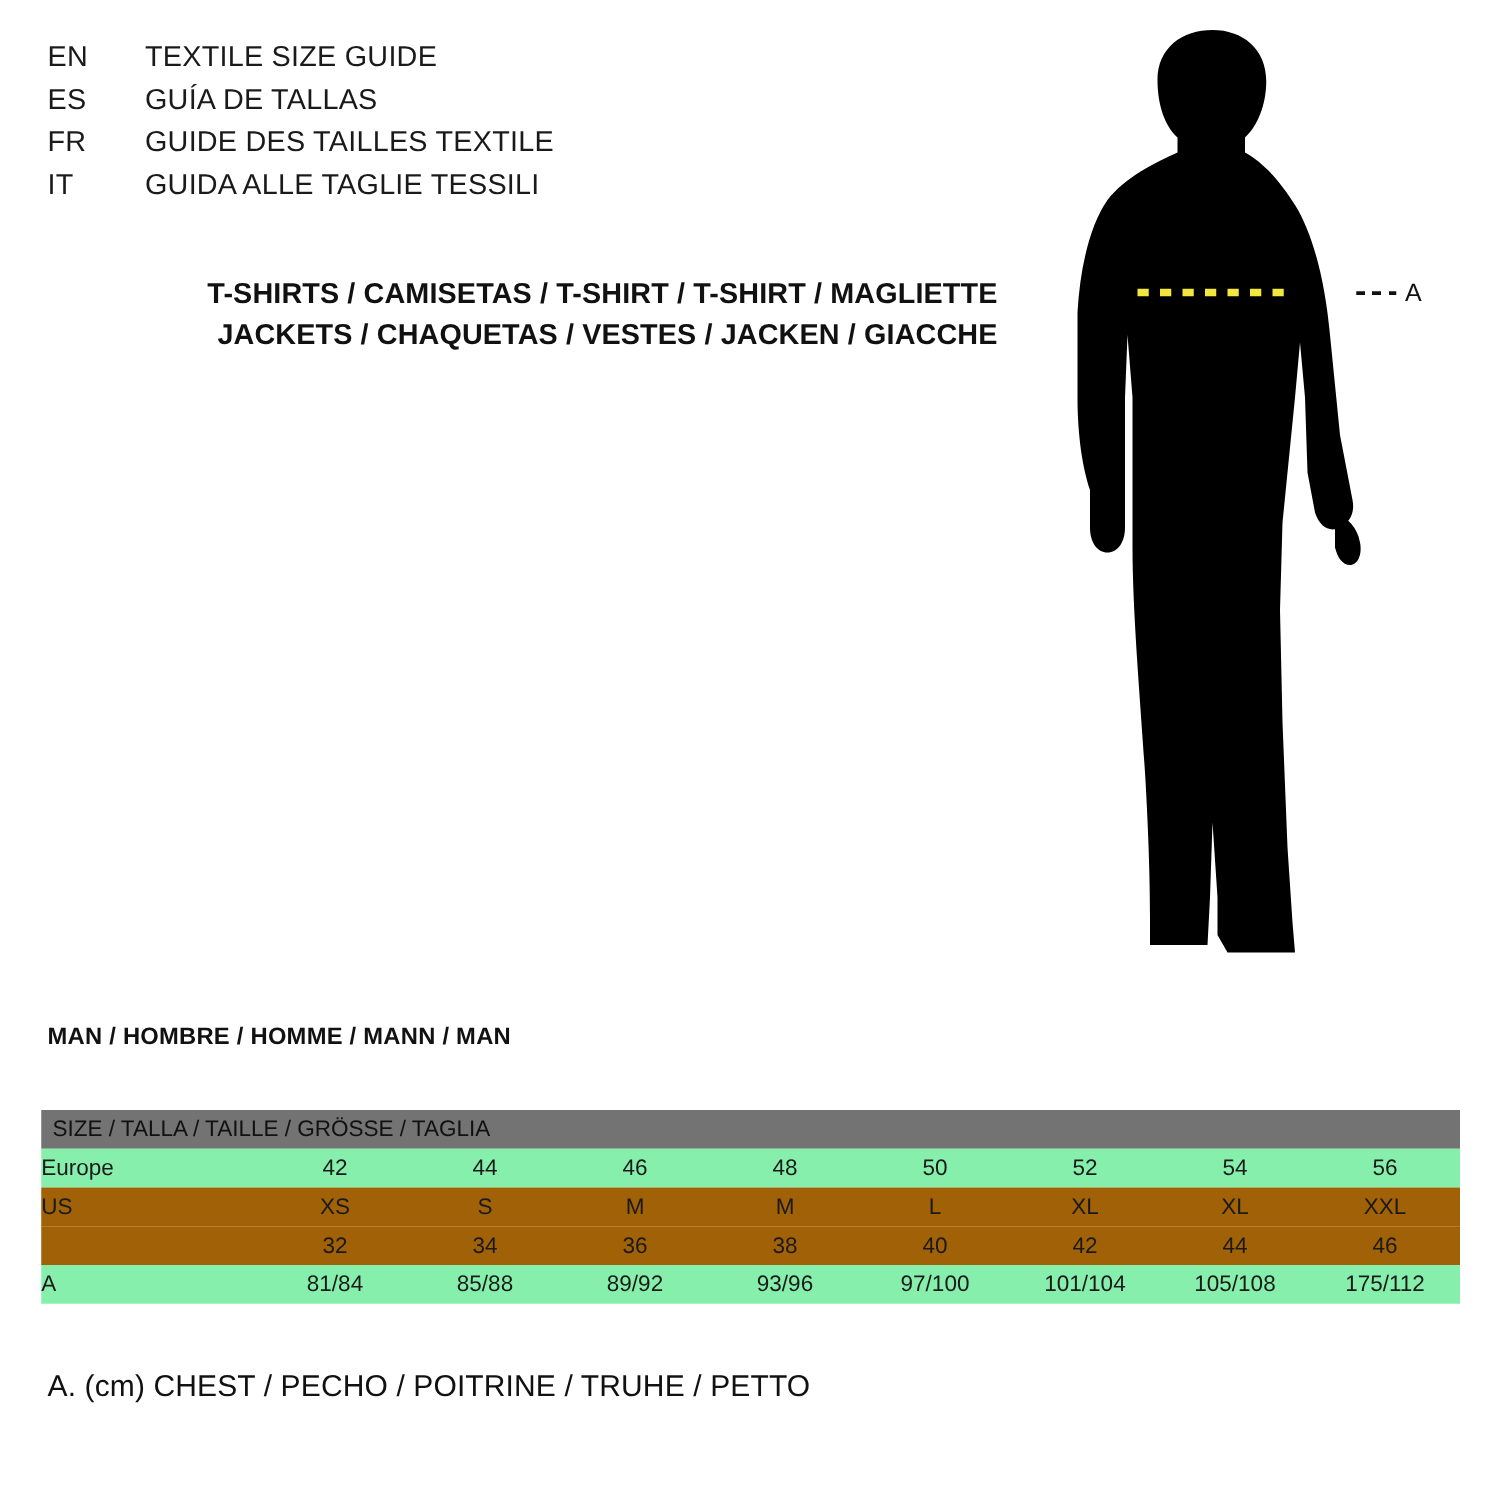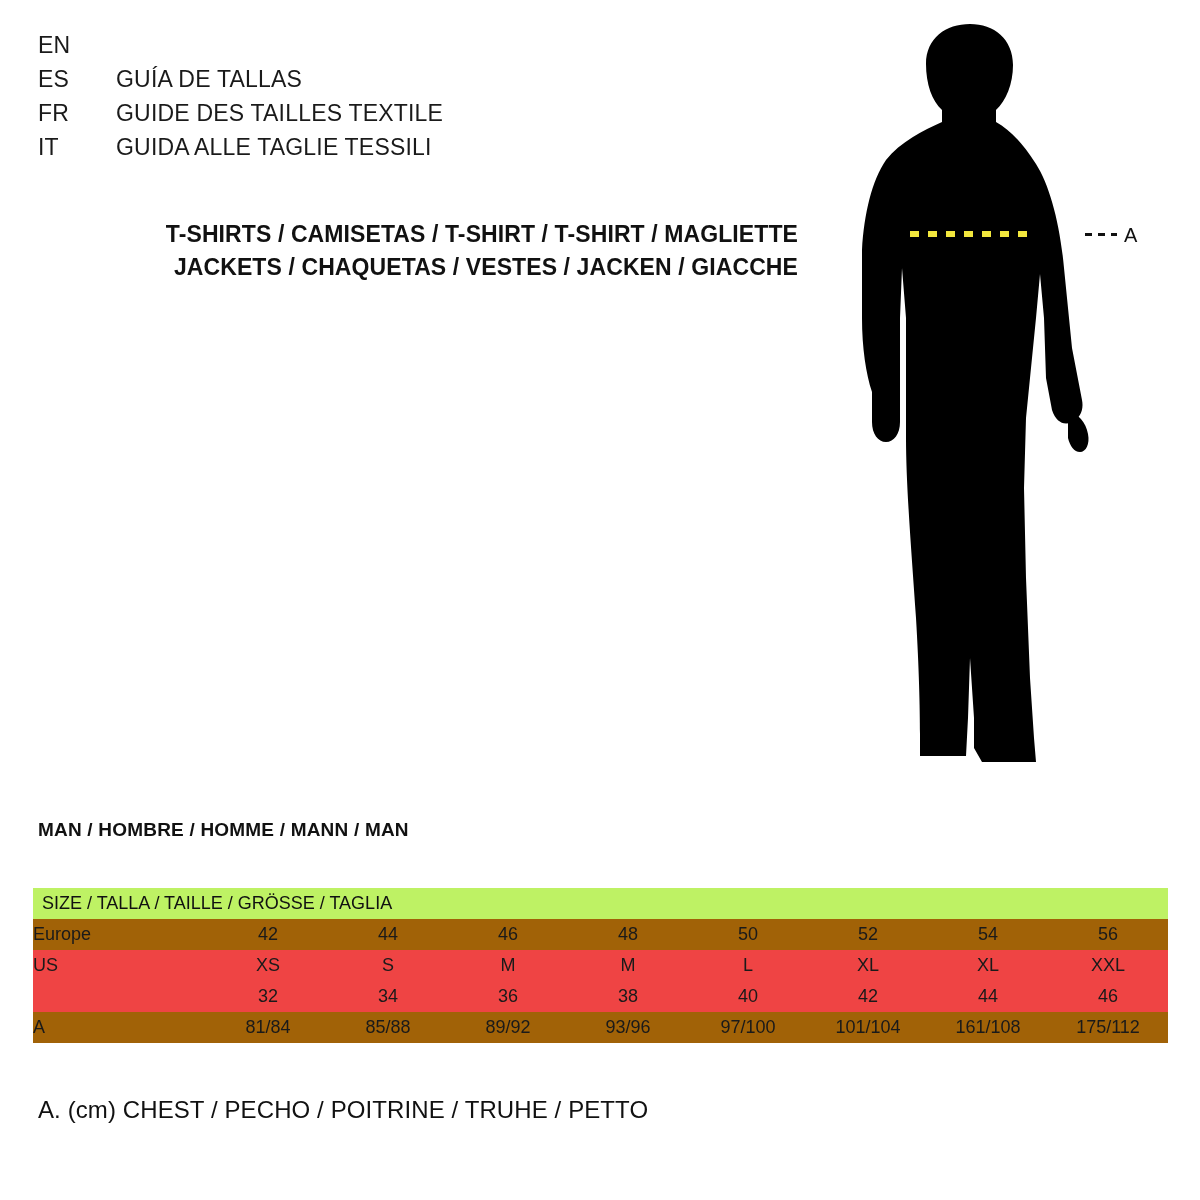--- a/index.html
+++ b/index.html
@@ -99,30 +99,30 @@
     width: 1135px;
     border-collapse: collapse;
     font-size: 18px;
   }
   table.size-table td {
     padding: 0;
     height: 31px;
     vertical-align: middle;
   }
   .row-header td {
-    background: #bef264;
+    background: #737373;
     color: #111;
     font-size: 18px;
     height: 32px;
   }
   .row-header td.lbl {
     padding-left: 9px;
   }
-  .row-light td { background: #a16207; }
-  .row-dark td  { background: #ef4444; }
+  .row-light td { background: #86efac; }
+  .row-dark td  { background: #a16207; }
 
   td.lbl {
     padding-left: 9px;
     text-align: left;
     width: 175px;
     white-space: nowrap;
   }
   td.val {
     text-align: center;
     width: 120px;
@@ -137,20 +137,21 @@
     color: #111;
     letter-spacing: .1px;
   }
 </style>
 </head>
 <body>
 
 <div class="lang-block">
   <div class="lang-row">
     <span class="lang-code">EN</span>
+    <span class="lang-text">TEXTILE SIZE GUIDE</span>
   </div>
   <div class="lang-row">
     <span class="lang-code">ES</span>
     <span class="lang-text">GUÍA DE TALLAS</span>
   </div>
   <div class="lang-row">
     <span class="lang-code">FR</span>
     <span class="lang-text">GUIDE DES TAILLES TEXTILE</span>
   </div>
   <div class="lang-row">
@@ -264,19 +265,19 @@
       <td class="val">46</td>
     </tr>
     <tr class="row-light">
       <td class="lbl">A</td>
       <td class="val">81/84</td>
       <td class="val">85/88</td>
       <td class="val">89/92</td>
       <td class="val">93/96</td>
       <td class="val">97/100</td>
       <td class="val">101/104</td>
-      <td class="val">161/108</td>
+      <td class="val">105/108</td>
       <td class="val">175/112</td>
     </tr>
   </tbody>
 </table>
 
 <div class="footnote">A. (cm) CHEST / PECHO / POITRINE / TRUHE / PETTO</div>
 
 </body></html>

